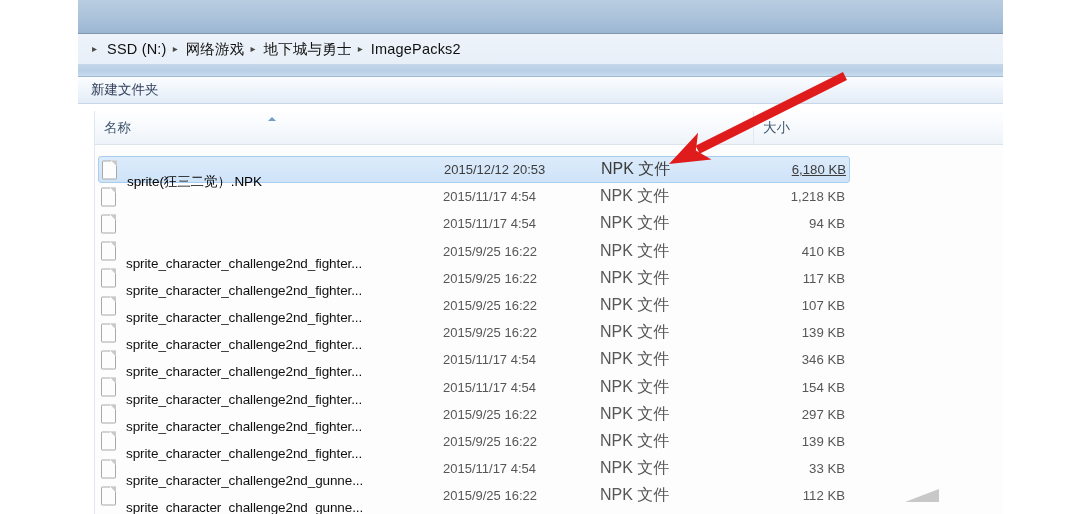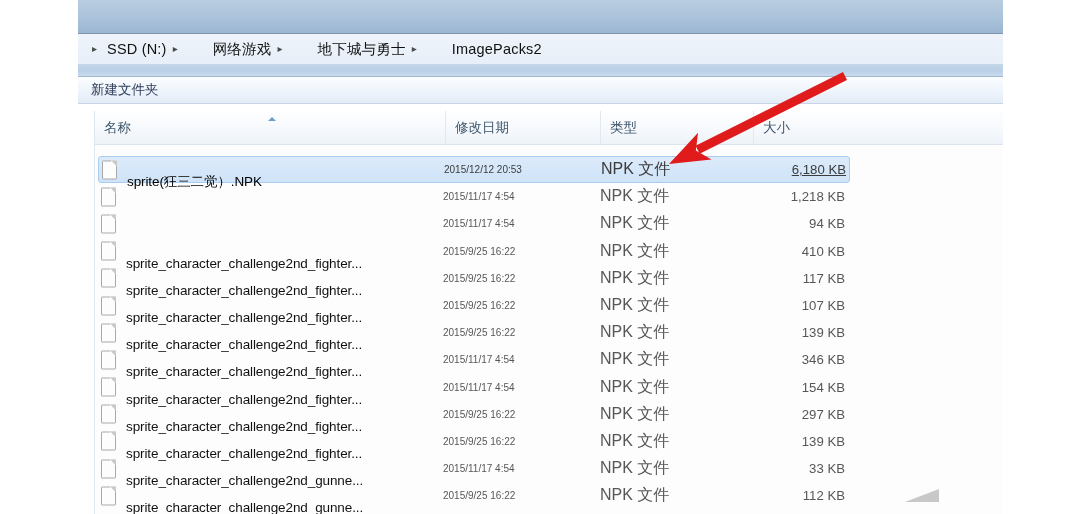--- a/index.html
+++ b/index.html
@@ -60,21 +60,20 @@
     color: #4a4a4a;
     font-size: 10px;
     margin: 0 8px 0 6px;
     line-height: 1;
     position: relative;
     top: 0px;
   }
   .crumb {
     color: #111111;
     letter-spacing: 0.2px;
-    margin-left: 27px;
   }
   .crumb.first { margin-left: 2px; }
 
   
   #addr-sep {
     position: absolute;
     left: 0; top: 64px;
     width: 925px;
     height: 12px;
     background: linear-gradient(to bottom, #c5d8ea 0%, #b8cfe6 55%, #c9dcee 100%);
@@ -226,21 +225,21 @@
     color: #111111;
     white-space: nowrap;
     overflow: hidden;
     letter-spacing: -0.1px;
     margin-top: 24px;
   }
   .cell-date {
     position: absolute;
     left: 348px;
     width: 150px;
-    font-size: 10px;
+    font-size: 13px;
     color: #575757;
     white-space: nowrap;
   }
   .cell-type {
     position: absolute;
     left: 505px;
     width: 145px;
     font-size: 16px;
     color: #575757;
     white-space: nowrap;
@@ -308,22 +307,20 @@
   <div id="toolbar">
     <div id="new-folder-button">新建文件夹</div>
   </div>
 
   <div id="file-pane">
     <div id="nav-divider"></div>
 
     <div id="column-header">
       <div class="col-head" id="head-name">名称</div>
       <div id="sort-arrow"></div>
-      <div class="col-head divider" id="head-date">修改日期</div>
-      <div class="col-head divider" id="head-type">类型</div>
       <div class="col-head divider" id="head-size">大小</div>
     </div>
 
     <div id="rows">
         <div class="file-row selected">
           <div class="cell-icon">
             <div class="doc-icon"></div>
           </div>
           <div class="cell-name">sprite(狂三二觉）.NPK</div>
           <div class="cell-date">2015/12/12 20:53</div>

